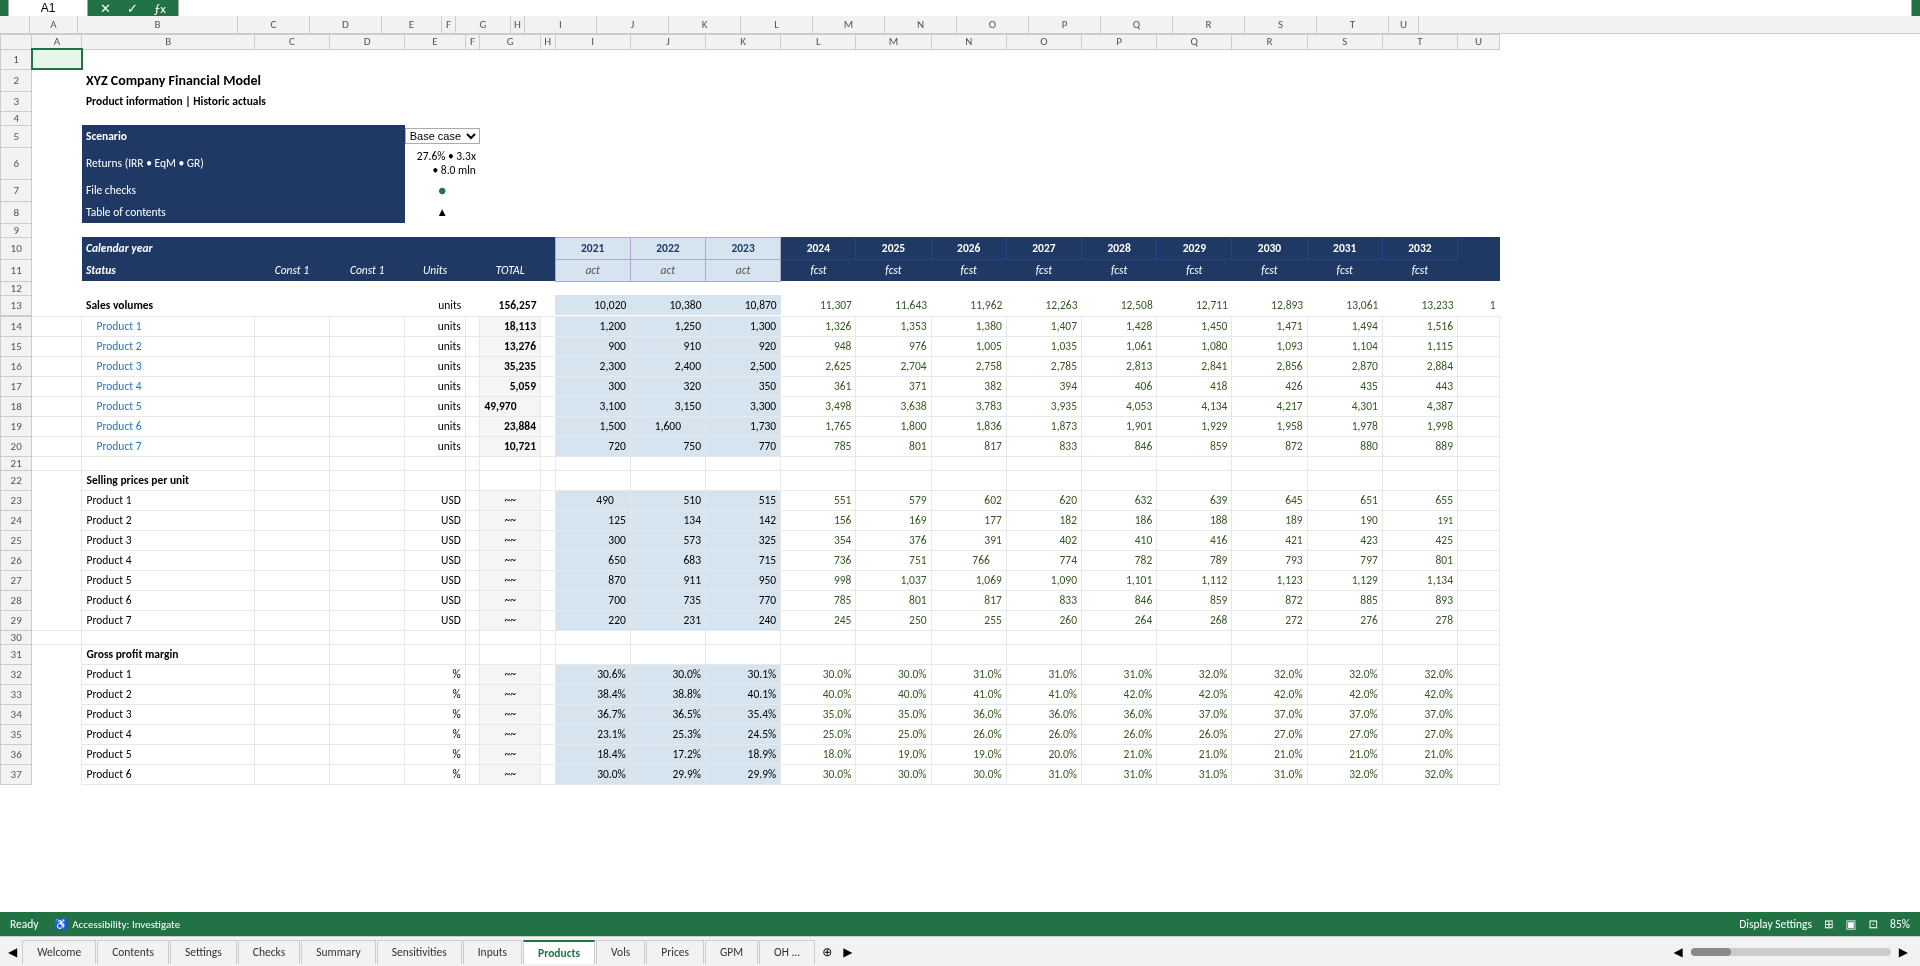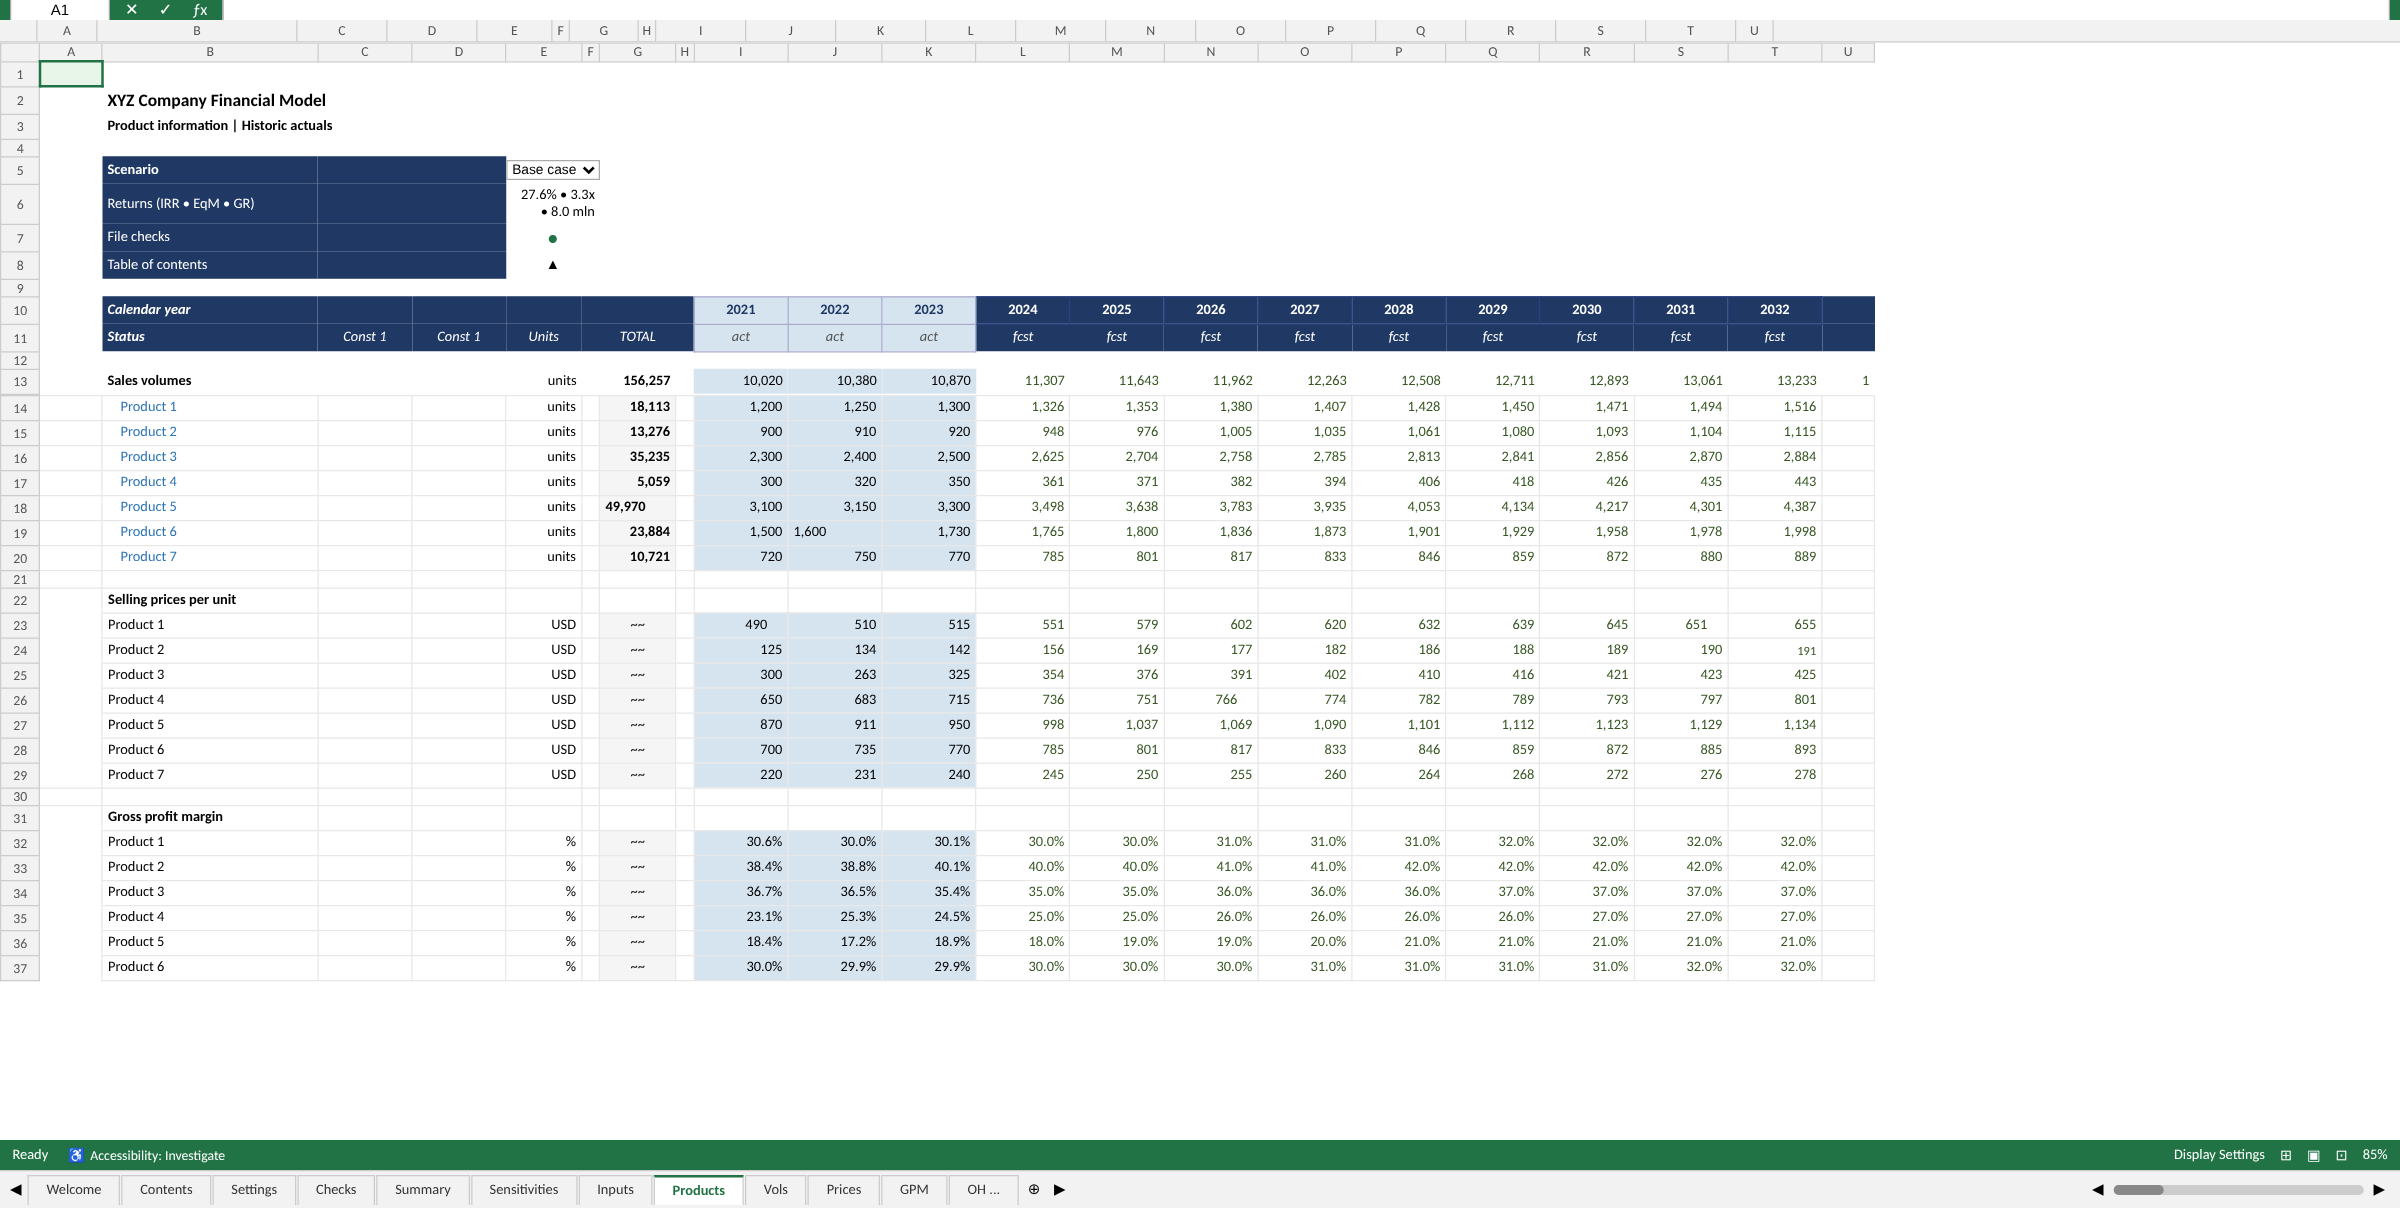--- a/index.html
+++ b/index.html
@@ -474,21 +474,21 @@
           <td style="background: rgb(242, 242, 242); border: 1px solid rgb(204, 204, 204); text-align: center; font-size: 11px; color: rgb(85, 85, 85); width: 30px;">19</td>
           <td style="border: 1px solid rgb(232, 232, 232);"></td>
           <td style="padding: 2px 4px 2px 14px; border: 1px solid rgb(232, 232, 232); color: rgb(46, 117, 182); font-size: 11.5px;">Product 6</td>
           <td style="padding: 2px 4px; border: 1px solid rgb(232, 232, 232); font-size: 11.5px;"></td>
           <td style="padding: 2px 4px; border: 1px solid rgb(232, 232, 232); font-size: 11.5px;"></td>
           <td style="padding: 2px 4px; border: 1px solid rgb(232, 232, 232); font-size: 11.5px; text-align: right;">units</td>
           <td style="padding: 2px 4px; border: 1px solid rgb(232, 232, 232); font-size: 11.5px; width: 14px;"></td>
           <td style="padding: 2px 4px; border: 1px solid rgb(232, 232, 232); font-size: 11.5px; text-align: right; background: rgb(245, 245, 245); font-weight: bold;">23,884</td>
           <td style="padding: 2px 4px; border: 1px solid rgb(232, 232, 232); font-size: 11.5px; width: 14px;"></td>
           <td style="padding: 2px 4px; border: 1px solid rgb(232, 232, 232); font-size: 11.5px; text-align: right; background: rgb(214, 228, 240);">1,500</td>
-          <td style="padding: 2px 4px; border: 1px solid rgb(232, 232, 232); font-size: 11.5px; text-align: left; background: rgb(214, 228, 240);">1,600</td>
+          <td style="padding: 2px 4px; border: 1px solid rgb(232, 232, 232); font-size: 11.5px; text-align: center; background: rgb(214, 228, 240);">1,600</td>
           <td style="padding: 2px 4px; border: 1px solid rgb(232, 232, 232); font-size: 11.5px; text-align: right; background: rgb(214, 228, 240);">1,730</td>
           <td style="padding: 2px 4px; border: 1px solid rgb(232, 232, 232); font-size: 11.5px; text-align: right; color: rgb(55, 86, 35);">1,765</td>
           <td style="padding: 2px 4px; border: 1px solid rgb(232, 232, 232); font-size: 11.5px; text-align: right; color: rgb(55, 86, 35);">1,800</td>
           <td style="padding: 2px 4px; border: 1px solid rgb(232, 232, 232); font-size: 11.5px; text-align: right; color: rgb(55, 86, 35);">1,836</td>
           <td style="padding: 2px 4px; border: 1px solid rgb(232, 232, 232); font-size: 11.5px; text-align: right; color: rgb(55, 86, 35);">1,873</td>
           <td style="padding: 2px 4px; border: 1px solid rgb(232, 232, 232); font-size: 11.5px; text-align: right; color: rgb(55, 86, 35);">1,901</td>
           <td style="padding: 2px 4px; border: 1px solid rgb(232, 232, 232); font-size: 11.5px; text-align: right; color: rgb(55, 86, 35);">1,929</td>
           <td style="padding: 2px 4px; border: 1px solid rgb(232, 232, 232); font-size: 11.5px; text-align: right; color: rgb(55, 86, 35);">1,958</td>
           <td style="padding: 2px 4px; border: 1px solid rgb(232, 232, 232); font-size: 11.5px; text-align: right; color: rgb(55, 86, 35);">1,978</td>
           <td style="padding: 2px 4px; border: 1px solid rgb(232, 232, 232); font-size: 11.5px; text-align: right; color: rgb(55, 86, 35);">1,998</td>
@@ -579,21 +579,21 @@
           <td style="padding: 2px 16px; border: 1px solid rgb(232, 232, 232); font-size: 11.5px; text-align: right; background: rgb(214, 228, 240);">490</td>
           <td style="padding: 2px 4px; border: 1px solid rgb(232, 232, 232); font-size: 11.5px; text-align: right; background: rgb(214, 228, 240);">510</td>
           <td style="padding: 2px 4px; border: 1px solid rgb(232, 232, 232); font-size: 11.5px; text-align: right; background: rgb(214, 228, 240);">515</td>
           <td style="padding: 2px 4px; border: 1px solid rgb(232, 232, 232); font-size: 11.5px; text-align: right; color: rgb(55, 86, 35);">551</td>
           <td style="padding: 2px 4px; border: 1px solid rgb(232, 232, 232); font-size: 11.5px; text-align: right; color: rgb(55, 86, 35);">579</td>
           <td style="padding: 2px 4px; border: 1px solid rgb(232, 232, 232); font-size: 11.5px; text-align: right; color: rgb(55, 86, 35);">602</td>
           <td style="padding: 2px 4px; border: 1px solid rgb(232, 232, 232); font-size: 11.5px; text-align: right; color: rgb(55, 86, 35);">620</td>
           <td style="padding: 2px 4px; border: 1px solid rgb(232, 232, 232); font-size: 11.5px; text-align: right; color: rgb(55, 86, 35);">632</td>
           <td style="padding: 2px 4px; border: 1px solid rgb(232, 232, 232); font-size: 11.5px; text-align: right; color: rgb(55, 86, 35);">639</td>
           <td style="padding: 2px 4px; border: 1px solid rgb(232, 232, 232); font-size: 11.5px; text-align: right; color: rgb(55, 86, 35);">645</td>
-          <td style="padding: 2px 16px; border: 1px solid rgb(232, 232, 232); font-size: 11.5px; text-align: right; color: rgb(55, 86, 35); margin-top: 22px;">651</td>
+          <td style="padding: 2px 4px; border: 1px solid rgb(232, 232, 232); font-size: 11.5px; text-align: right; color: rgb(55, 86, 35); margin-top: 22px;">651</td>
           <td style="padding: 2px 4px; border: 1px solid rgb(232, 232, 232); font-size: 11.5px; text-align: right; color: rgb(55, 86, 35);">655</td>
           <td style="padding: 2px 4px; border: 1px solid rgb(232, 232, 232); font-size: 11.5px;"></td>
         </tr>
         <tr style="height: 20px;">
           <td style="background: rgb(242, 242, 242); border: 1px solid rgb(204, 204, 204); text-align: center; font-size: 11px; color: rgb(85, 85, 85); width: 30px;">24</td>
           <td></td>
           <td style="padding: 2px 4px; border: 1px solid rgb(232, 232, 232); font-size: 11.5px;">Product 2</td>
           <td style="padding: 2px 4px; border: 1px solid rgb(232, 232, 232); font-size: 11.5px;"></td>
           <td style="padding: 2px 4px; border: 1px solid rgb(232, 232, 232); font-size: 11.5px;"></td>
           <td style="padding: 2px 4px; border: 1px solid rgb(232, 232, 232); font-size: 11.5px; text-align: right;">USD</td>
@@ -618,21 +618,21 @@
           <td style="background: rgb(242, 242, 242); border: 1px solid rgb(204, 204, 204); text-align: center; font-size: 11px; color: rgb(85, 85, 85); width: 30px;">25</td>
           <td></td>
           <td style="padding: 2px 4px; border: 1px solid rgb(232, 232, 232); font-size: 11.5px;">Product 3</td>
           <td style="padding: 2px 4px; border: 1px solid rgb(232, 232, 232); font-size: 11.5px;"></td>
           <td style="padding: 2px 4px; border: 1px solid rgb(232, 232, 232); font-size: 11.5px;"></td>
           <td style="padding: 2px 4px; border: 1px solid rgb(232, 232, 232); font-size: 11.5px; text-align: right;">USD</td>
           <td style="padding: 2px 4px; border: 1px solid rgb(232, 232, 232); font-size: 11.5px; width: 14px;"></td>
           <td style="padding: 2px 4px; border: 1px solid rgb(232, 232, 232); font-size: 11.5px; text-align: center; background: rgb(245, 245, 245);">~~</td>
           <td style="padding: 2px 4px; border: 1px solid rgb(232, 232, 232); font-size: 11.5px; width: 14px;"></td>
           <td style="padding: 2px 4px; border: 1px solid rgb(232, 232, 232); font-size: 11.5px; text-align: right; background: rgb(214, 228, 240);">300</td>
-          <td style="padding: 2px 4px; border: 1px solid rgb(232, 232, 232); font-size: 11.5px; text-align: right; background: rgb(214, 228, 240);">263</td>
+          <td style="padding: 2px 4px; border: 1px solid rgb(232, 232, 232); font-size: 11.5px; text-align: right; background: rgb(214, 228, 240);">573</td>
           <td style="padding: 2px 4px; border: 1px solid rgb(232, 232, 232); font-size: 11.5px; text-align: right; background: rgb(214, 228, 240);">325</td>
           <td style="padding: 2px 4px; border: 1px solid rgb(232, 232, 232); font-size: 11.5px; text-align: right; color: rgb(55, 86, 35);">354</td>
           <td style="padding: 2px 4px; border: 1px solid rgb(232, 232, 232); font-size: 11.5px; text-align: right; color: rgb(55, 86, 35);">376</td>
           <td style="padding: 2px 4px; border: 1px solid rgb(232, 232, 232); font-size: 11.5px; text-align: right; color: rgb(55, 86, 35);">391</td>
           <td style="padding: 2px 4px; border: 1px solid rgb(232, 232, 232); font-size: 11.5px; text-align: right; color: rgb(55, 86, 35);">402</td>
           <td style="padding: 2px 4px; border: 1px solid rgb(232, 232, 232); font-size: 11.5px; text-align: right; color: rgb(55, 86, 35);">410</td>
           <td style="padding: 2px 4px; border: 1px solid rgb(232, 232, 232); font-size: 11.5px; text-align: right; color: rgb(55, 86, 35);">416</td>
           <td style="padding: 2px 4px; border: 1px solid rgb(232, 232, 232); font-size: 11.5px; text-align: right; color: rgb(55, 86, 35);">421</td>
           <td style="padding: 2px 4px; border: 1px solid rgb(232, 232, 232); font-size: 11.5px; text-align: right; color: rgb(55, 86, 35);">423</td>
           <td style="padding: 2px 4px; border: 1px solid rgb(232, 232, 232); font-size: 11.5px; text-align: right; color: rgb(55, 86, 35);">425</td>

